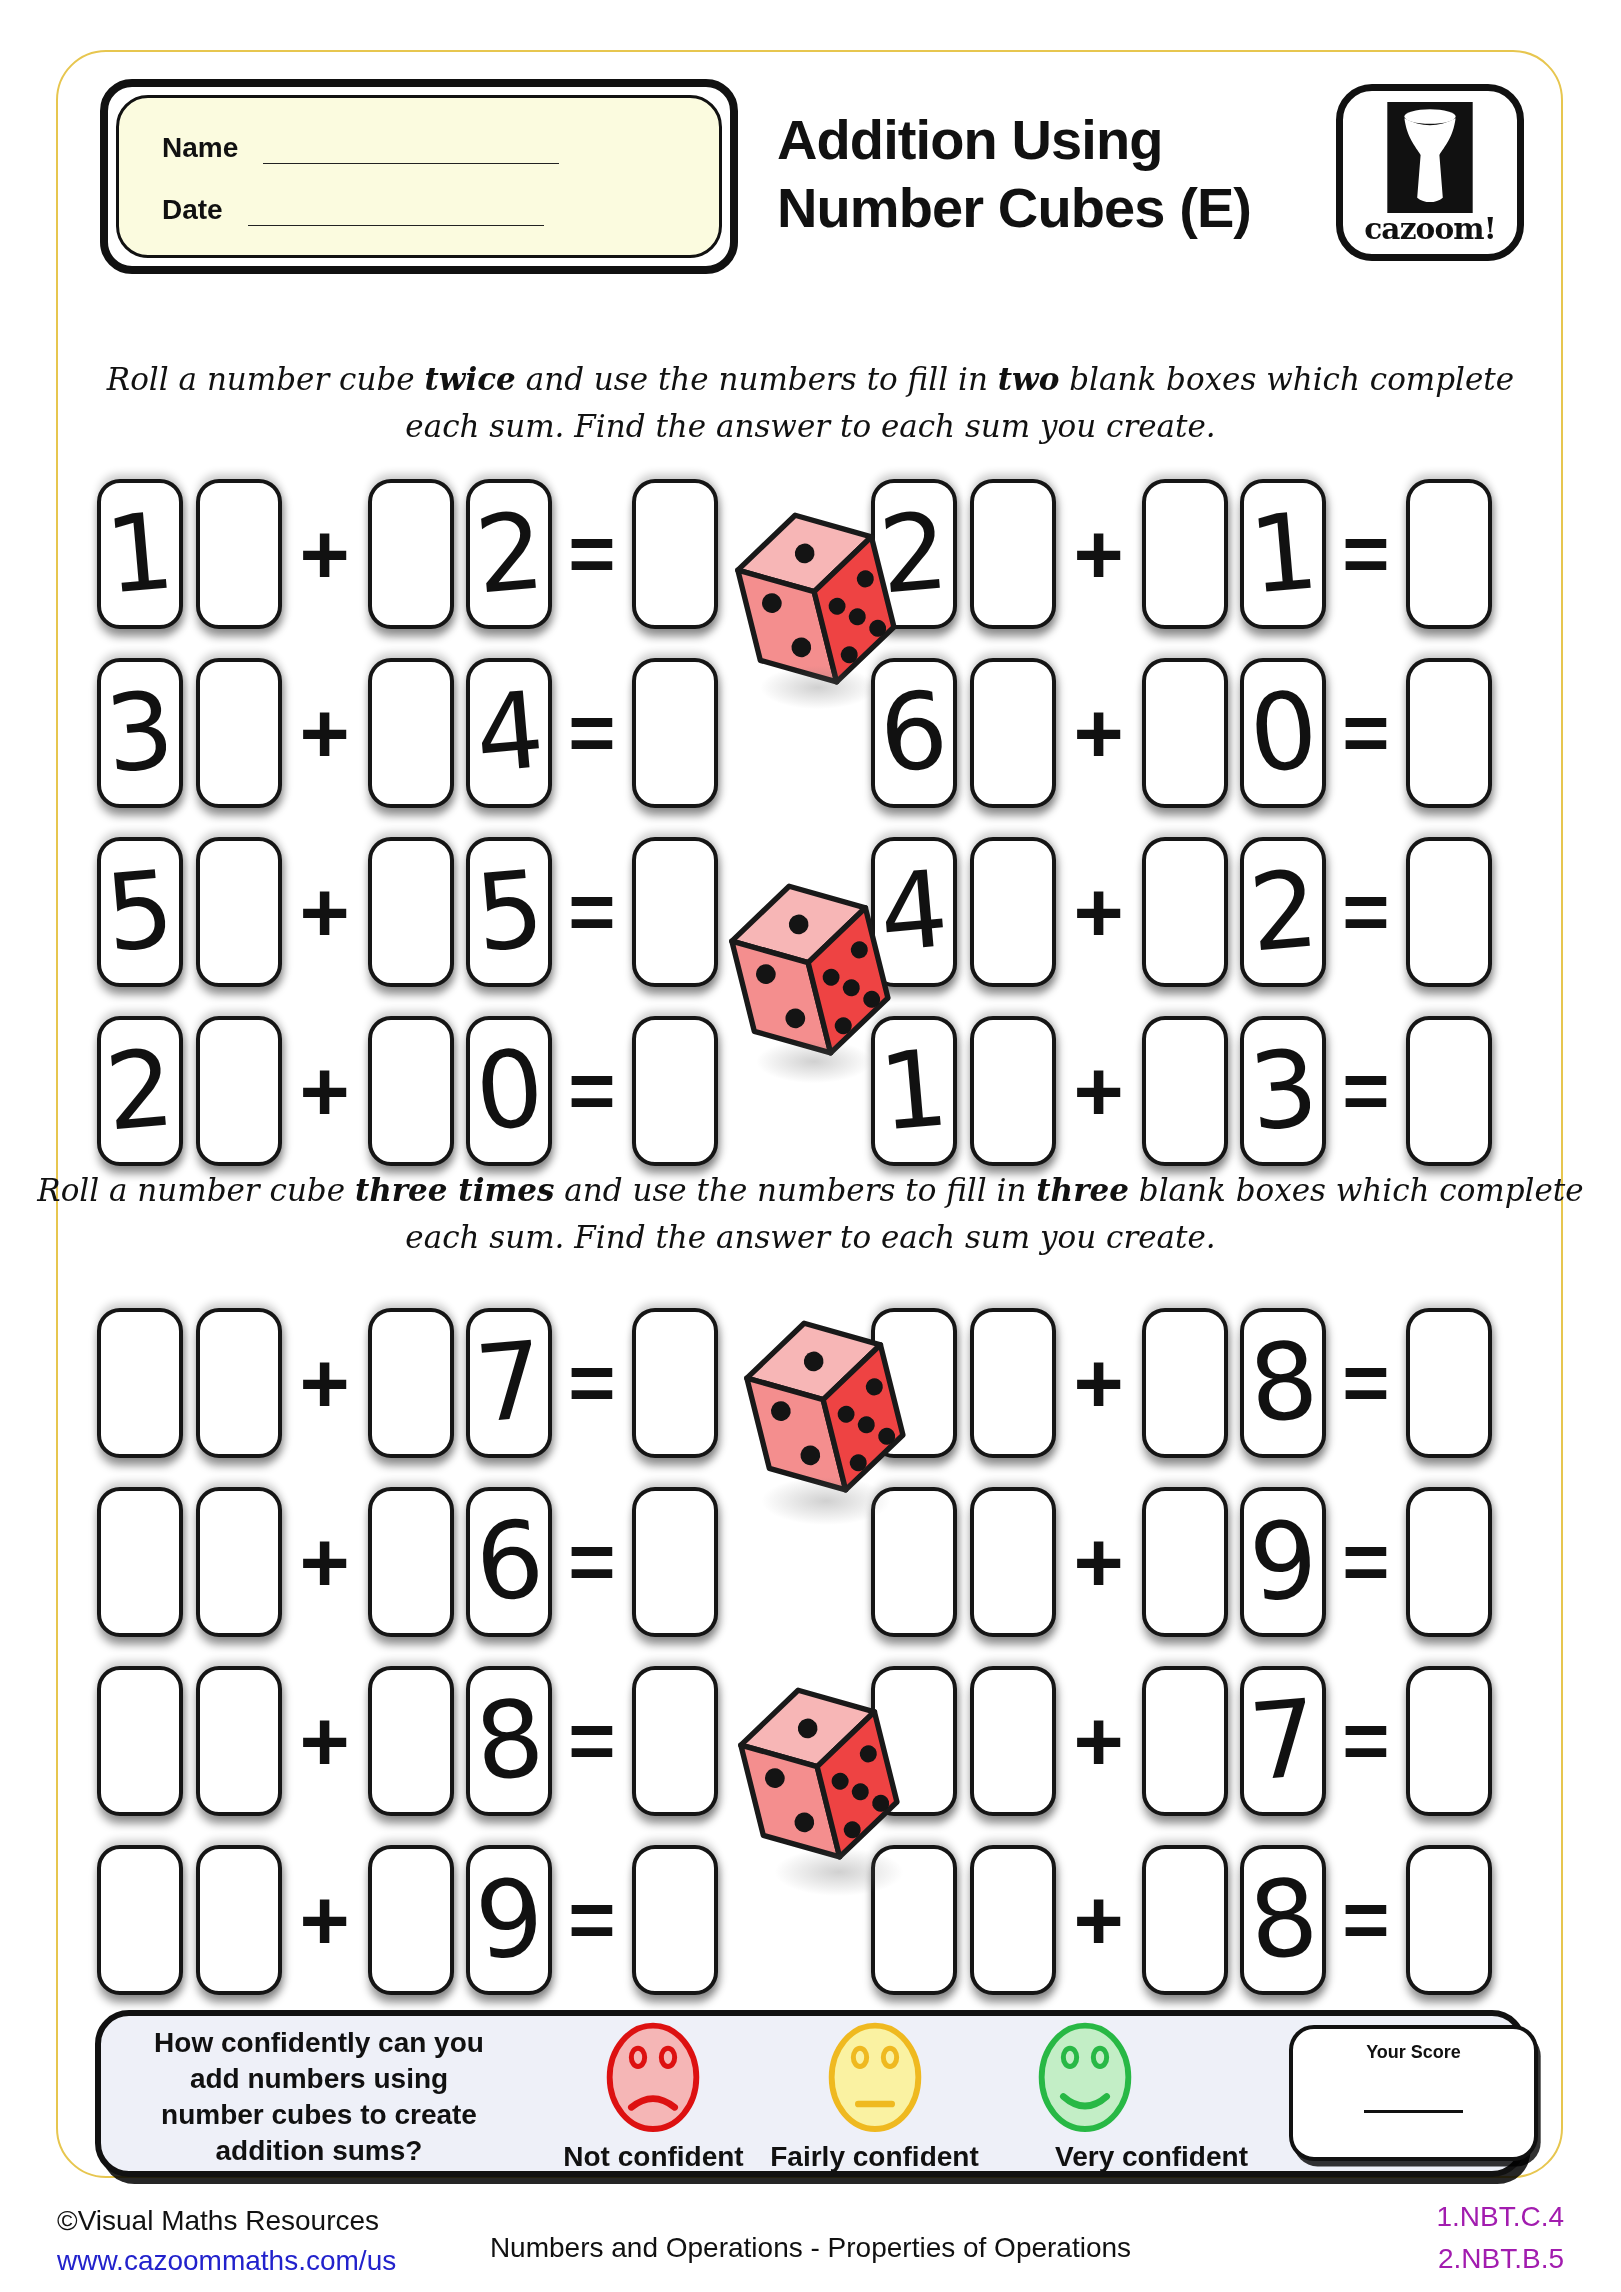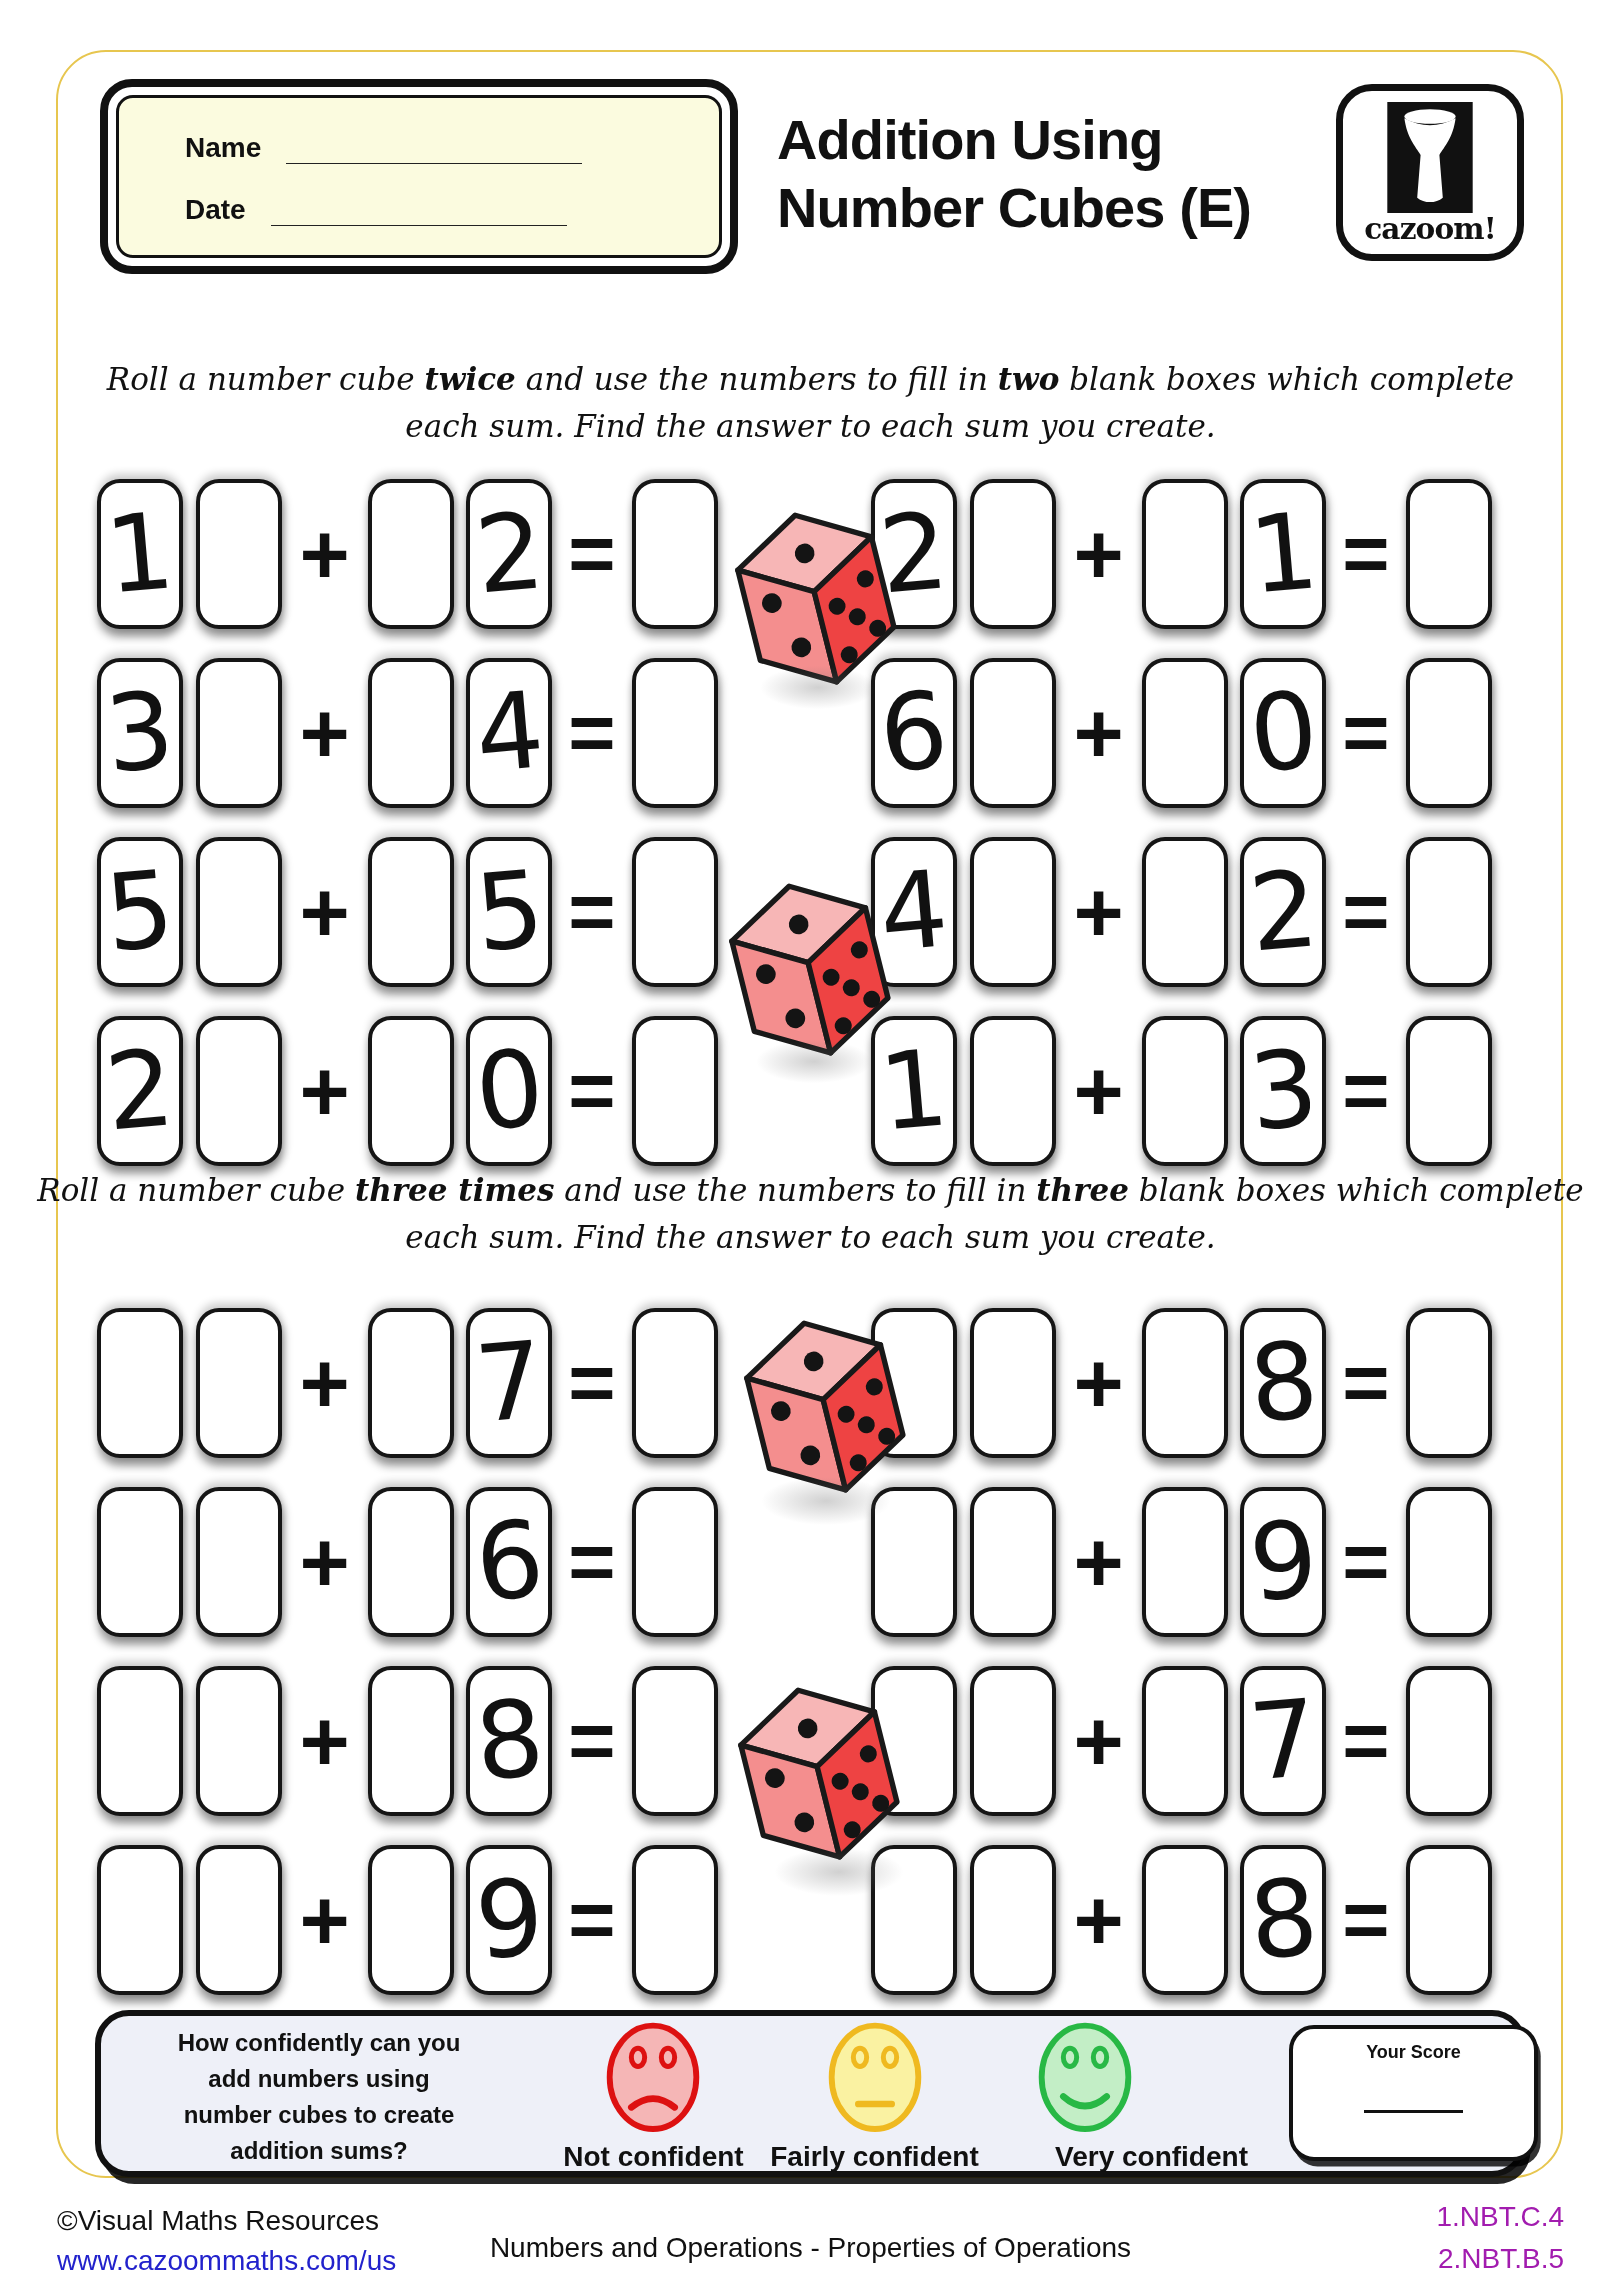--- a/index.html
+++ b/index.html
@@ -1,21 +1,21 @@
 <!DOCTYPE html>
 <html style="--page-border: #e7c64f; --name-box-fill: #fbfbdf; --bar-fill: #eef0f8; --die-top: #f7b6b6; --die-left: #f48e8e; --die-right: #ee4343; --link-blue: #2222cc;font-size:14.3px"><head>
 <meta charset="utf-8">
 <style>
   html,body{margin:0;padding:0;background:#fff;}
   .page{position:relative;width:1621px;height:2293px;background:#fff;font-family:"Liberation Sans",sans-serif;overflow:hidden;}
   .page-border{position:absolute;left:56px;top:50px;width:1503px;height:2124px;border:2.7px solid var(--page-border,#e7c64f);border-radius:50px;}
 
   
   .namedate{position:absolute;left:100px;top:79px;width:638px;height:195px;border:8px solid #111;border-radius:32px;background:#fff;box-sizing:border-box;padding:8px;}
-  .namedate-inner{width:100%;height:100%;border:3.6px solid #111;border-radius:17px;background:var(--name-box-fill,#fbfbdf);box-sizing:border-box;padding:34px 36px 0 66px;}
+  .namedate-inner{width:100%;height:100%;border:3.6px solid #111;border-radius:32px;background:var(--name-box-fill,#fbfbdf);box-sizing:border-box;padding:34px 36px 0 43px;}
   .nd-row{display:flex;align-items:flex-end;margin-bottom:30px;}
   .nd-label{font-weight:700;font-size:28px;color:#111;margin-right:25px;}
   .nd-line{flex:0 0 296px;border-bottom:1.8px solid #222;height:30px;}
 
   .title{position:absolute;left:777px;top:106px;margin:0;font-size:56px;line-height:68px;font-weight:700;color:#111;letter-spacing:-0.9px;white-space:pre-line;}
 
   .logo{position:absolute;left:1336px;top:84px;width:188px;height:177px;border:7.2px solid #111;border-radius:36px;background:#fff;box-sizing:border-box;text-align:center;}
   .logo-drum{margin:10.7px auto 0;width:86px;height:111px;}
   .logo-text{font-family:"DejaVu Serif",serif;font-weight:700;font-size:29.6px;color:#111;margin-top:-1.8px;letter-spacing:-0.9px;}
 
@@ -34,21 +34,21 @@
   .op{font-weight:700;color:#111;line-height:1;}
   .op.plus{font-size:86px;margin:0 18px;}
   .op.eq{font-size:81px;margin:0 16px;}
 
   .die-slot{position:absolute;width:152px;height:184px;transform:rotate(-14deg);}
   .smudge{position:absolute;background:radial-gradient(ellipse at center,rgba(110,110,110,0.32),rgba(110,110,110,0) 68%);border-radius:50%;}
 
   
   .conf-bar{position:absolute;left:95px;top:2010px;width:1431px;height:167px;border:6.3px solid #111;border-radius:34px;background:var(--bar-fill,#eef0f8);box-sizing:border-box;
             box-shadow:5.4px 8px 0 -0.9px rgba(0,0,0,0.85);}
-  .conf-question{position:absolute;left:23px;top:9px;width:390px;font-weight:700;font-size:24px;line-height:36px;text-align:center;color:#111;white-space:pre-line;}
+  .conf-question{position:absolute;left:23px;top:9px;width:390px;font-weight:700;font-size:28px;line-height:36px;text-align:center;color:#111;white-space:pre-line;}
   .face-slot{position:absolute;top:3.6px;width:100px;height:118px;}
   .face-label{position:absolute;top:125px;width:233px;text-align:center;font-weight:700;font-size:28px;color:#111;}
   .score-box{position:absolute;left:1188px;top:9px;width:249px;height:136px;border:4.5px solid #111;border-radius:25px;background:#fff;box-sizing:border-box;
              box-shadow:3.6px 6.3px 0 -0.9px rgba(0,0,0,0.8);text-align:center;}
   .score-title{font-weight:700;font-size:18px;color:#111;margin-top:12.5px;}
   .score-line{width:99px;margin:47px auto 0;border-bottom:3.6px solid #111;}
 
   
   .foot-left{position:absolute;left:57px;top:2201px;font-size:28px;line-height:40px;color:#111;}
   .foot-link{display:inline-block;color:var(--link-blue,#2222cc);cursor:pointer;}

